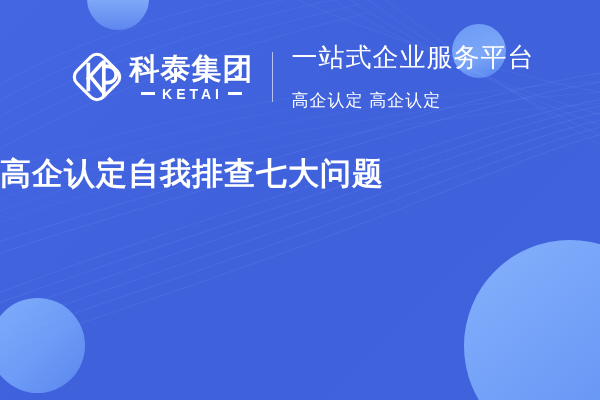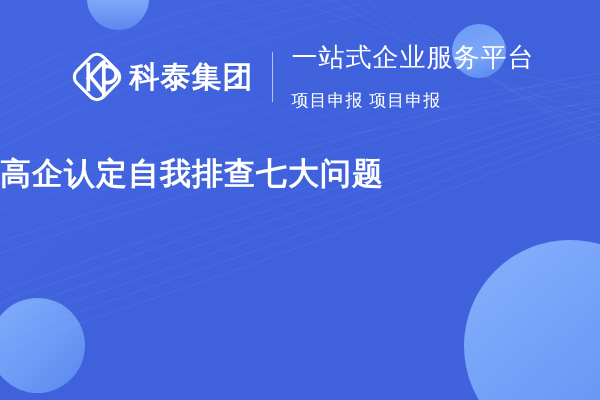--- a/index.html
+++ b/index.html
@@ -209,26 +209,31 @@
         <path d="M36,30 L36,70" stroke="#ffffff" stroke-width="6" stroke-linecap="square" fill="none"></path>
         <path d="M36,52 L57,29" stroke="#ffffff" stroke-width="6" stroke-linecap="square" fill="none"></path>
         <path d="M40,50 L58,72" stroke="#ffffff" stroke-width="6" stroke-linecap="square" fill="none"></path>
 
         <path d="M61,26 L61,78" stroke="#ffffff" stroke-width="6" stroke-linecap="square" fill="none"></path>
         <path d="M61,33 L68,33 A13,13 0 0 1 68,59 L61,59" stroke="#ffffff" stroke-width="6" fill="none"></path>
       </svg>
 
       <div class="brand-words">
         <div class="brand-cn">科泰集团</div>
+        <div class="brand-en">
+          <span class="dash"></span>
+          <span class="en-text">KETAI</span>
+          <span class="dash"></span>
+        </div>
       </div>
     </div>
 
     <div class="divider"></div>
 
     <div class="slogan">
       <div class="slogan-main">一站式企业服务平台</div>
-      <div class="slogan-sub">项目申报 项目申报</div>
+      <div class="slogan-sub">高企认定 高企认定</div>
     </div>
   </div>
 
   <div class="title">高企认定自我排查七大问题</div>
 
 </div>
 
 </body></html>

